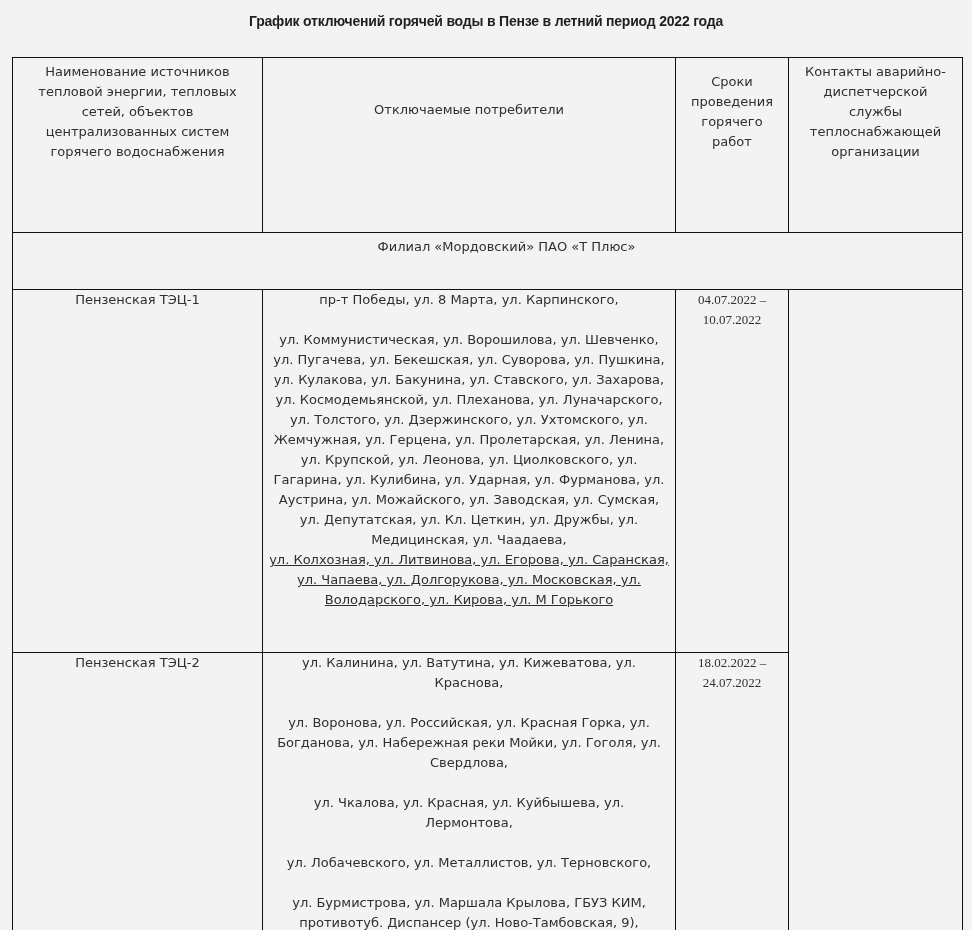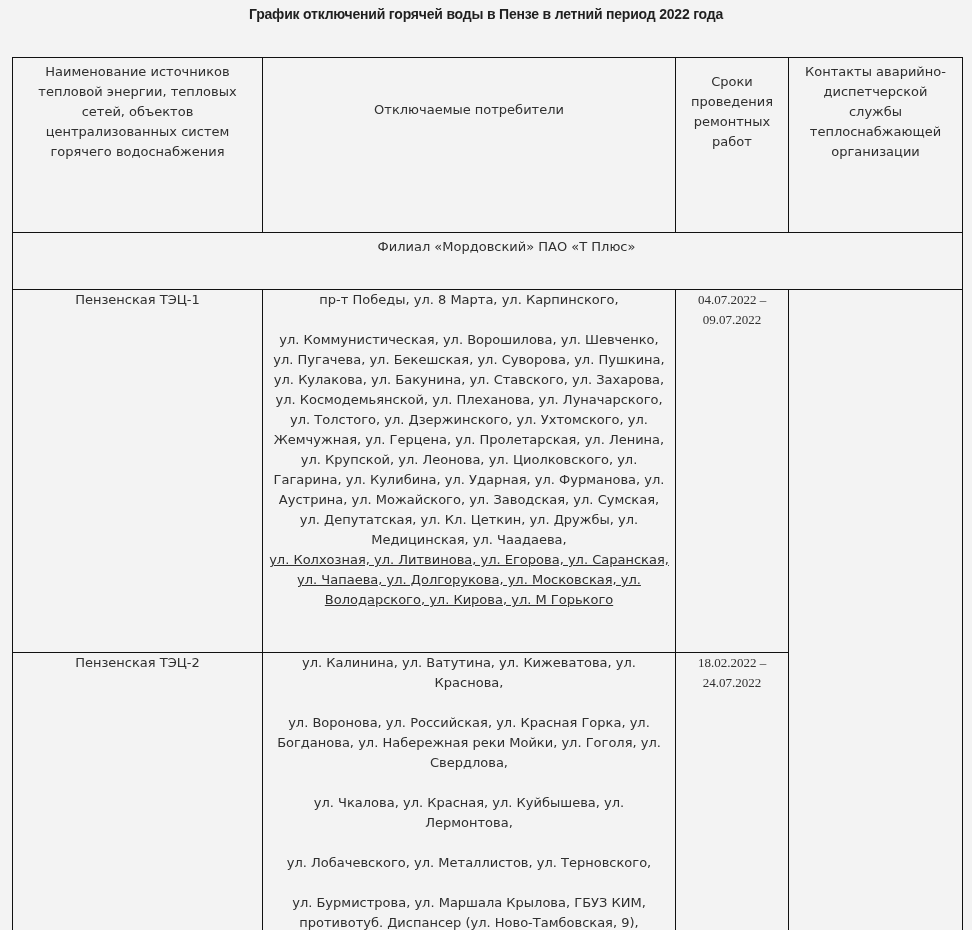--- a/index.html
+++ b/index.html
@@ -10,21 +10,21 @@
     body {
       width: 972px;
       height: 930px;
       overflow: hidden;
       position: relative;
       font-family: "DejaVu Sans", sans-serif;
       color: #2b2b2b;
     }
     .page-title {
       position: absolute;
-      top: 6px;
+      top: 13px;
       left: 0;
       width: 972px;
       text-align: center;
       font-family: "Liberation Sans", sans-serif;
       font-weight: bold;
       font-size: 14px;
       color: #1f1f1f;
       letter-spacing: -0.2px;
     }
     table.schedule {
@@ -86,36 +86,36 @@
   <colgroup>
     <col class="c1">
       <col class="c2">
       <col class="c3">
       <col class="c4">
   </colgroup>
   <tbody>
       <tr class="header-row">
     <th>Наименование источников тепловой энергии, тепловых сетей, объектов централизованных систем горячего водоснабжения</th>
     <th class="mid">Отключаемые потребители</th>
-    <th class="dates">Сроки проведения ремонтных работ</th>
+    <th class="dates">Сроки проведения горячего работ</th>
     <th class="contacts">Контакты аварийно-диспетчерской службы теплоснабжающей организации</th>
   </tr>
   <tr class="org-row">
     <td colspan="4">Филиал «Мордовский» ПАО «Т Плюс»</td>
   </tr>
   <tr class="station-row-1">
     <td class="station-name s1">Пензенская ТЭЦ-1</td>
     <td class="consumers">
       <span class="para">пр-т Победы, ул. 8 Марта, ул. Карпинского,</span>
       <span class="para tight">ул. Коммунистическая, ул. Ворошилова, ул. Шевченко, ул. Пугачева, ул. Бекешская, ул. Суворова, ул. Пушкина, ул. Кулакова, ул. Бакунина, ул. Ставского, ул. Захарова, ул. Космодемьянской, ул. Плеханова, ул. Луначарского, ул. Толстого, ул. Дзержинского, ул. Ухтомского, ул. Жемчужная, ул. Герцена, ул. Пролетарская, ул. Ленина, ул. Крупской, ул. Леонова, ул. Циолковского, ул. Гагарина, ул. Кулибина, ул. Ударная, ул. Фурманова, ул. Аустрина, ул. Можайского, ул. Заводская, ул. Сумская, ул. Депутатская, ул. Кл. Цеткин, ул. Дружбы, ул. Медицинская, ул. Чаадаева,</span>
       <span class="para tight">ул. Колхозная, ул. Литвинова, ул. Егорова, ул. Саранская, ул. Чапаева, ул. Долгорукова, ул. Московская, ул. Володарского, ул. Кирова, ул. М Горького</span>
     </td>
     <td class="dates-cell d1">
       <span class="date-line">04.07.2022 –</span>
-      <span class="date-line">09.07.2022</span>
+      <span class="date-line">10.07.2022</span>
     </td>
     <td rowspan="2"></td>
   </tr>
   <tr class="station-row-2">
     <td class="station-name">Пензенская ТЭЦ-2</td>
     <td class="consumers">
       <span class="para">ул. Калинина, ул. Ватутина, ул. Кижеватова, ул. Краснова,</span>
       <span class="para">ул. Воронова, ул. Российская, ул. Красная Горка, ул. Богданова, ул. Набережная реки Мойки, ул. Гоголя, ул. Свердлова,</span>
       <span class="para">ул. Чкалова, ул. Красная, ул. Куйбышева, ул. Лермонтова,</span>
       <span class="para">ул. Лобачевского, ул. Металлистов, ул. Терновского,</span>

